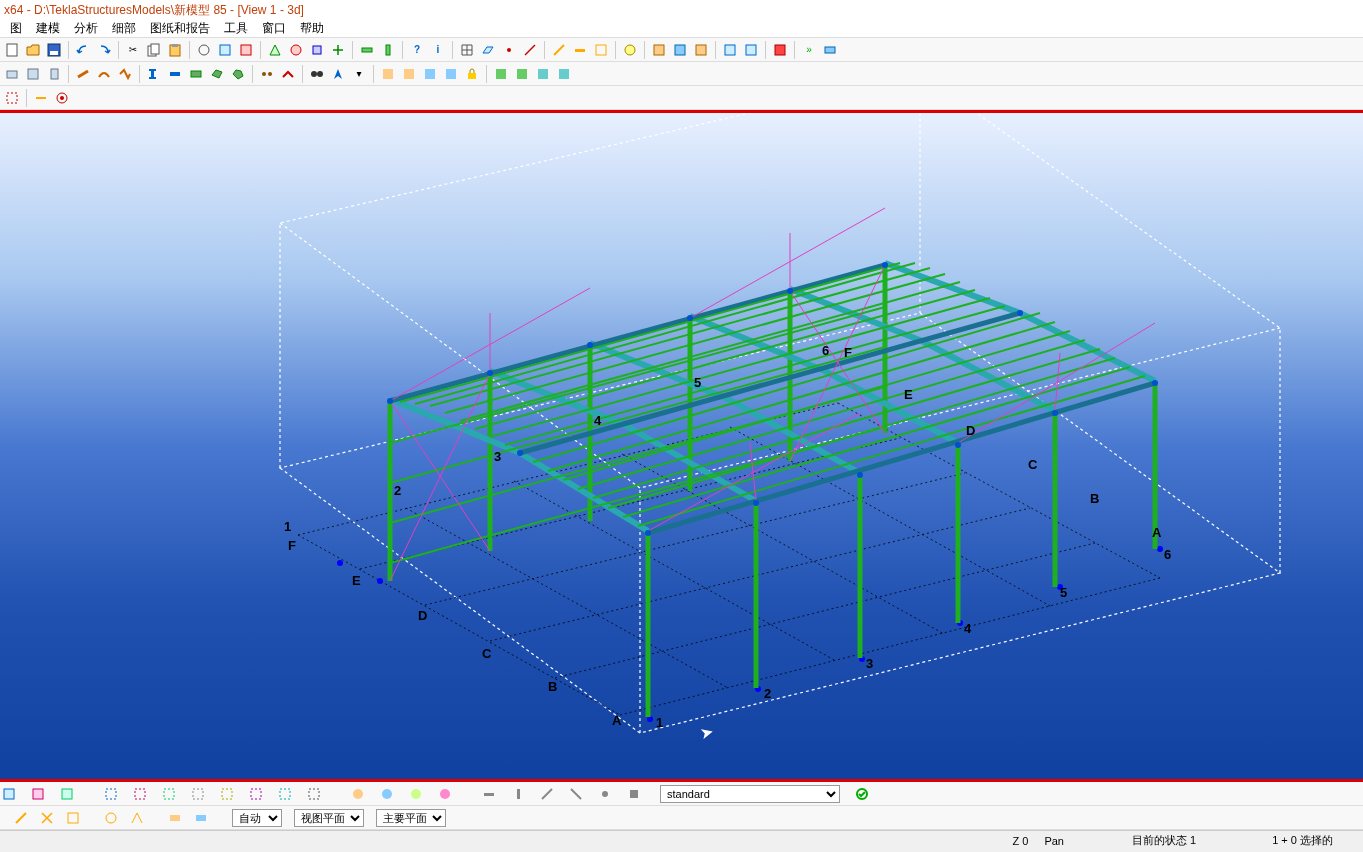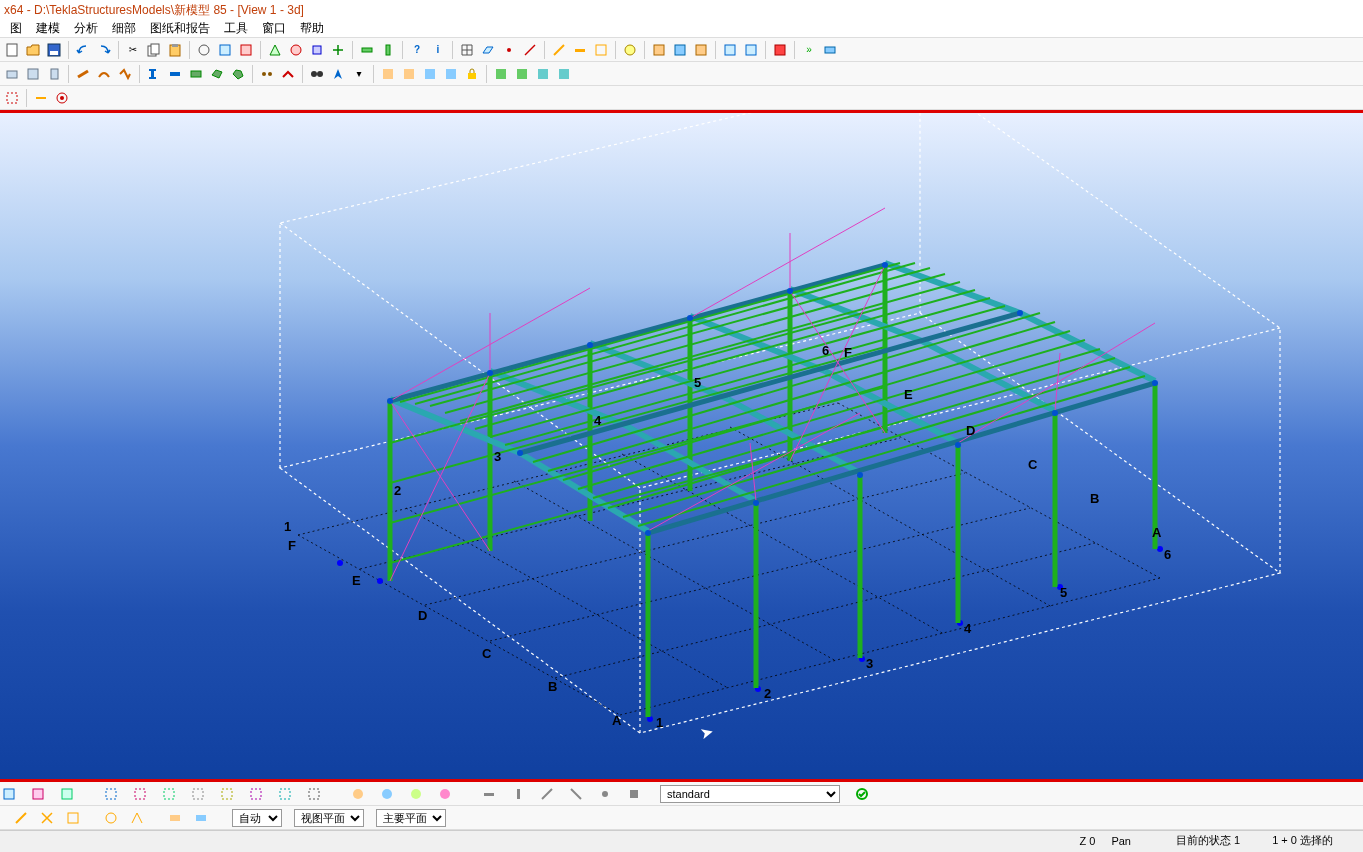--- a/index.html
+++ b/index.html
@@ -706,15 +706,15 @@
   <span class="sep"></span>
   <select style="width:50px"><option>自动</option></select>
   <select style="width:70px"><option>视图平面</option></select>
   <select style="width:70px"><option>主要平面</option></select>
 </div>
 
 <div class="statusbar">
   <span class="spacer"></span>
   <span>Z  0</span>
   <span>Pan</span>
-  <span style="margin-left:37px">目前的状态 1</span>
-  <span style="margin-left:24px">1 + 0 选择的</span>
+  <span style="margin-left:60px">目前的状态 1</span>
+  <span style="margin-left:68px">1 + 0 选择的</span>
 </div>
 
 </body></html>

